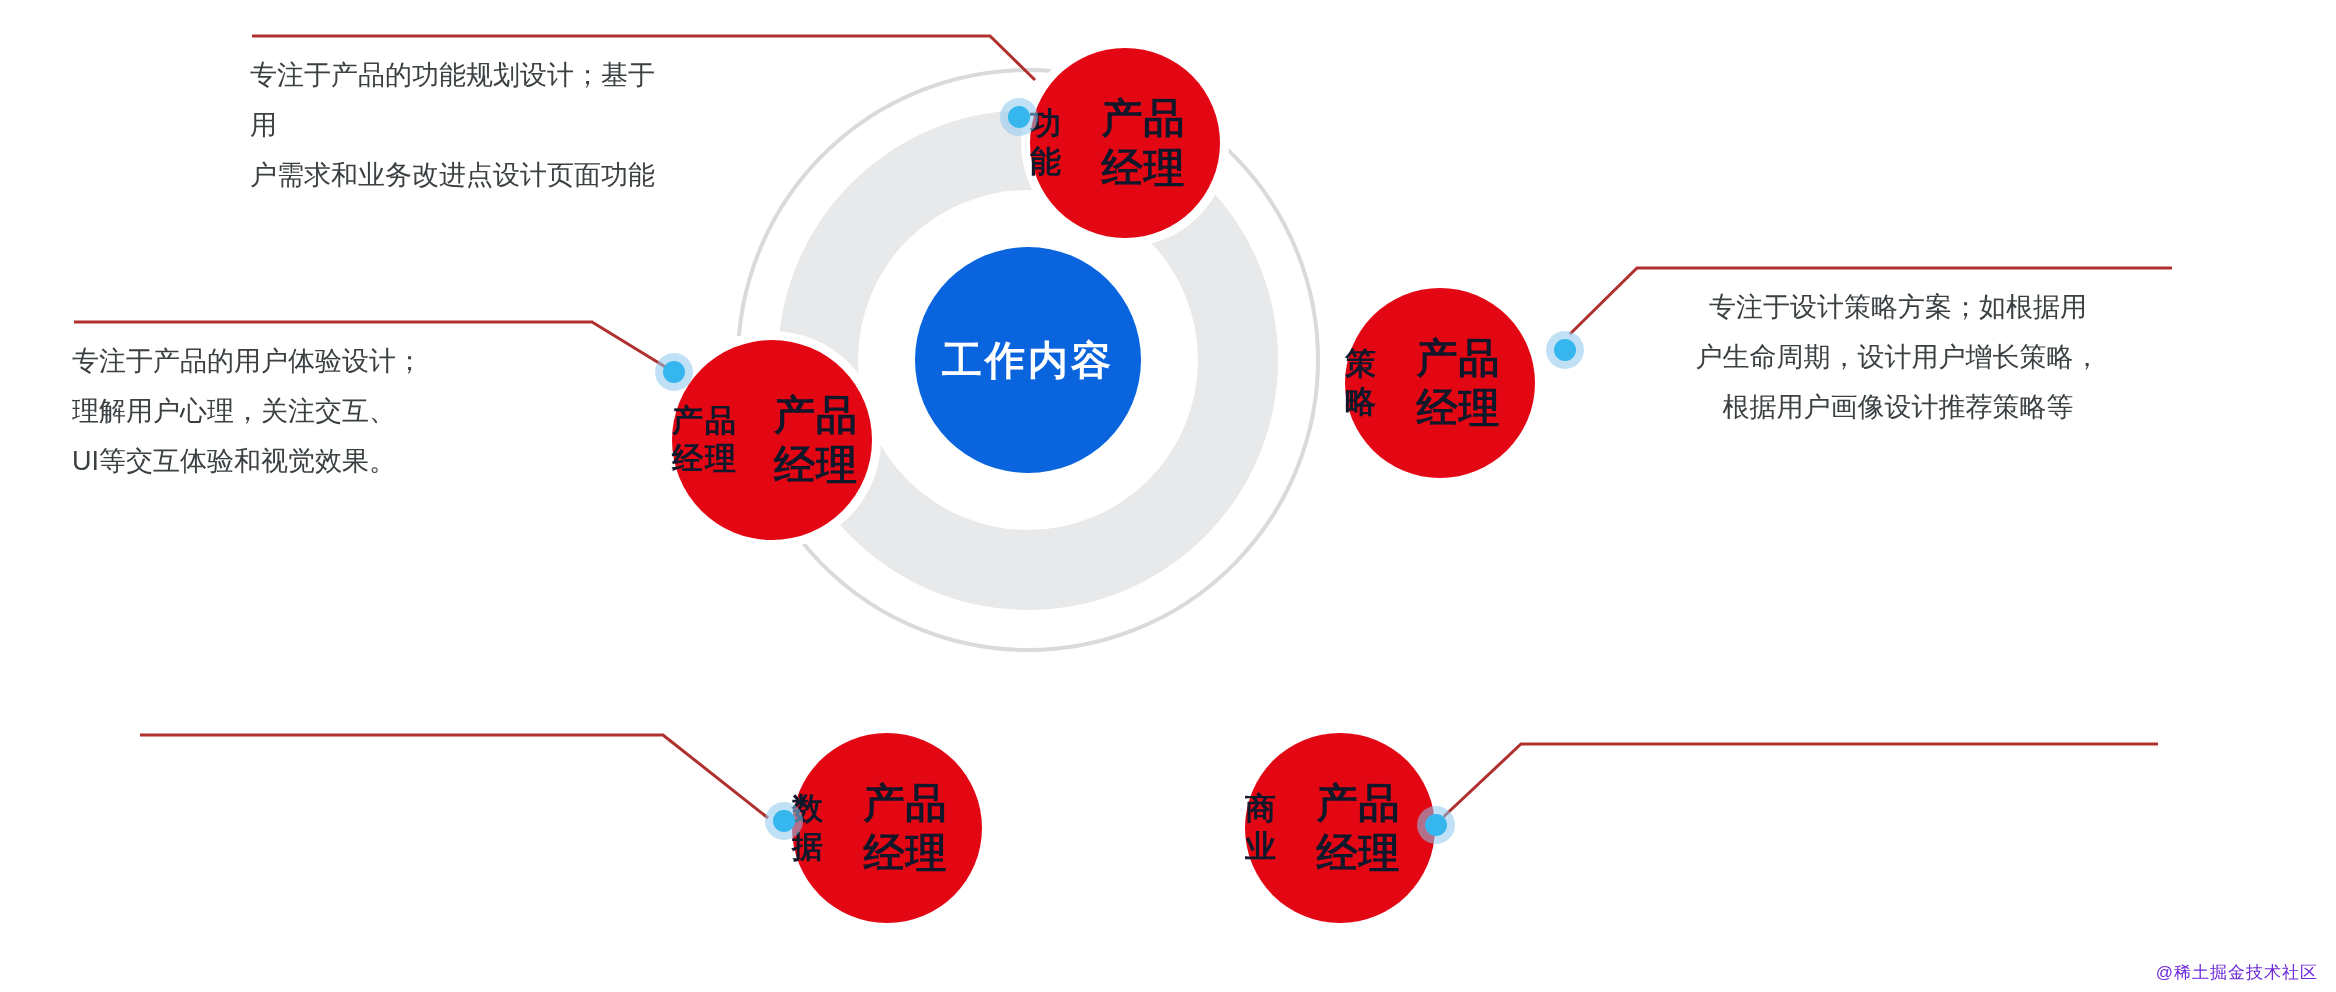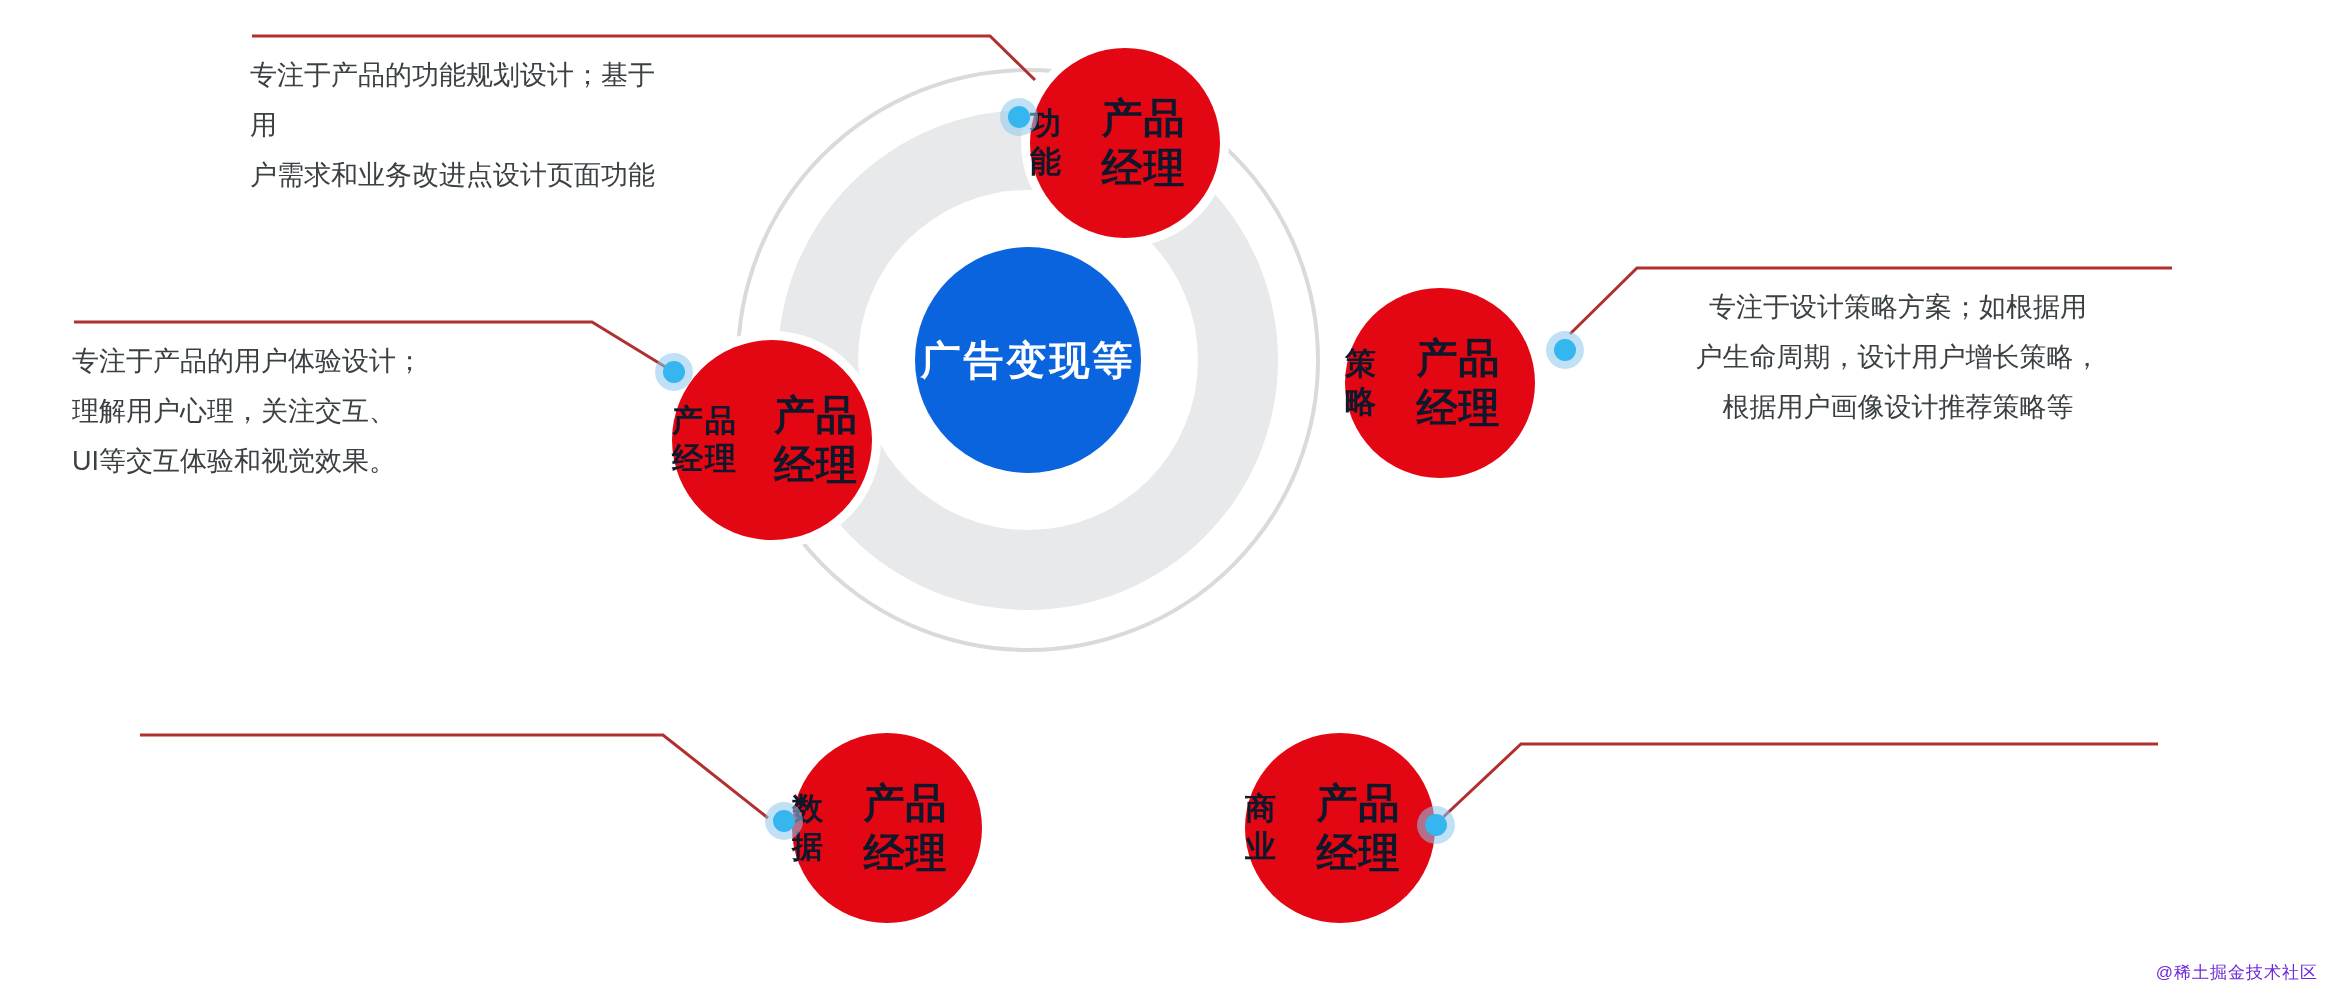--- a/index.html
+++ b/index.html
@@ -105,21 +105,21 @@
     <path d="M  74 322 L 592 322 L 672 371" fill="none" stroke="#b03030" stroke-width="3"></path>
 
     <path d="M 2172 268 L 1637 268 L 1570 334" fill="none" stroke="#b03030" stroke-width="3"></path>
 
     <path d="M 2158 744 L 1521 744 L 1438 822" fill="none" stroke="#b03030" stroke-width="3"></path>
 
     <path d="M 140 735 L 663 735 L 768 818" fill="none" stroke="#b03030" stroke-width="3"></path>
   </svg>
 
   <div class="centre" style="left:915px;top:247px;width:226px;height:226px;">
-    <span>广告变现等</span>
+    <span>工作内容</span>
   </div>
 
   <div class="node" style="left:1030px;top:48px;width:190px;height:190px;">
     <span class="l1">功能</span>
     <span class="l2">产品经理</span>
   </div>
   <div class="dot" style="left:1000px;top:98px;"></div>
 
   <div class="node" style="left:1345px;top:288px;width:190px;height:190px;">
     <span class="l1">策略</span>

